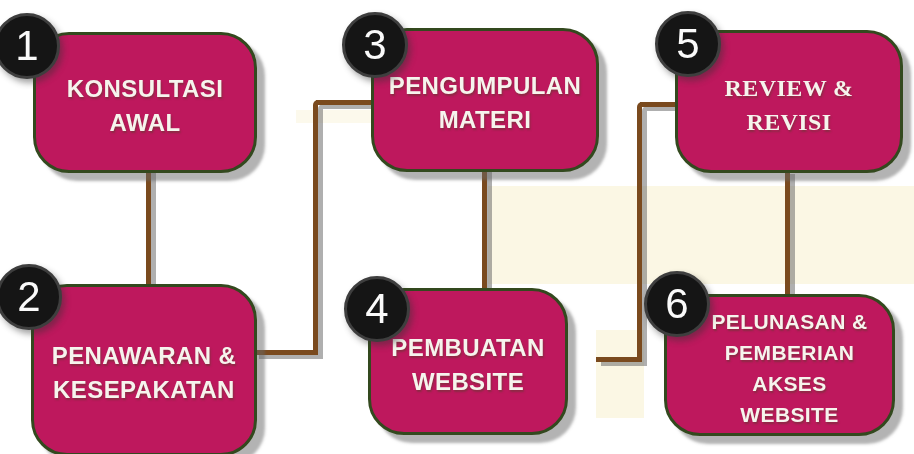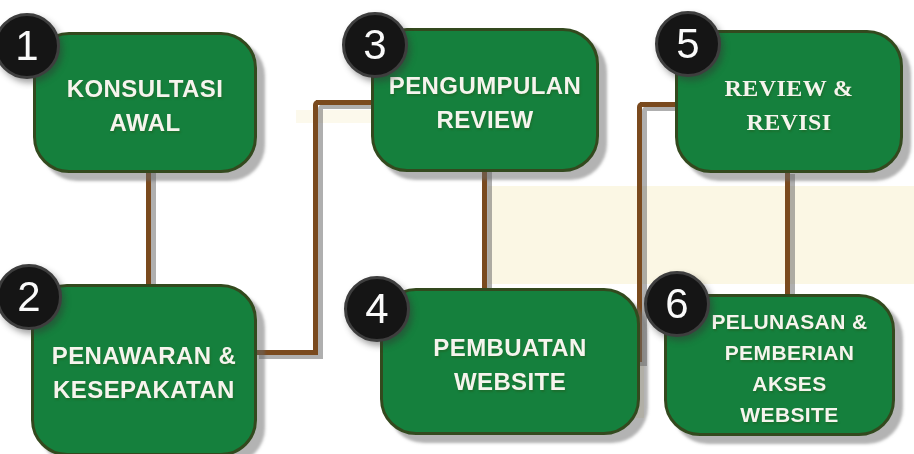--- a/index.html
+++ b/index.html
@@ -5,21 +5,21 @@
   html,body{margin:0;padding:0;background:#ffffff;}
   .canvas{
     position:relative;width:914px;height:454px;overflow:hidden;
     background:#ffffff;font-family:"Liberation Sans",sans-serif;
   }
   .tint{position:absolute;background:#FBF7E4;}
   .conn{position:absolute;inset:0;filter:drop-shadow(5px 4px 0 rgba(96,96,96,0.5));pointer-events:none;}
   .bar{position:absolute;background:#7A4A1E;}
   .step-box{
     position:absolute;box-sizing:border-box;
-    background:#15803d;border:3px solid #33491E;border-radius:36px;
+    background:#be185d;border:3px solid #33491E;border-radius:36px;
     box-shadow:8px 8px 3px rgba(104,104,104,0.5);
     display:flex;align-items:center;justify-content:center;
   }
   .step-label{
     white-space:pre-line;text-align:center;color:#F6F4ED;
     font-weight:bold;font-size:24px;line-height:34px;letter-spacing:0.4px;
     padding-top:6px;text-shadow:1px 2px 2px rgba(40,80,20,0.35);
   }
   .step-box.small .step-label{font-size:21px;line-height:31px;margin-left:20px;}
   .step-num{
@@ -70,27 +70,27 @@
   <div class="step-box" style="left:31px;top:284px;width:226px;height:172px;">
     <div class="step-label">PENAWARAN &amp;
 KESEPAKATAN</div>
   </div>
   <div class="step-num" style="left:-4px;top:264px;">
     <span>2</span>
   </div>
 
   <div class="step-box" style="left:371px;top:28px;width:228px;height:144px;">
     <div class="step-label">PENGUMPULAN
-REVIEW</div>
+MATERI</div>
   </div>
   <div class="step-num" style="left:342px;top:12px;">
     <span>3</span>
   </div>
 
-  <div class="step-box" style="left:380px;top:288px;width:260px;height:147px;">
+  <div class="step-box" style="left:368px;top:288px;width:200px;height:147px;">
     <div class="step-label">PEMBUATAN
 WEBSITE</div>
   </div>
   <div class="step-num" style="left:344px;top:276px;">
     <span>4</span>
   </div>
 
   <div class="step-box" style="left:675px;top:30px;width:228px;height:143px;font-family:Liberation Serif, serif;">
     <div class="step-label">REVIEW &amp;
 REVISI</div>

